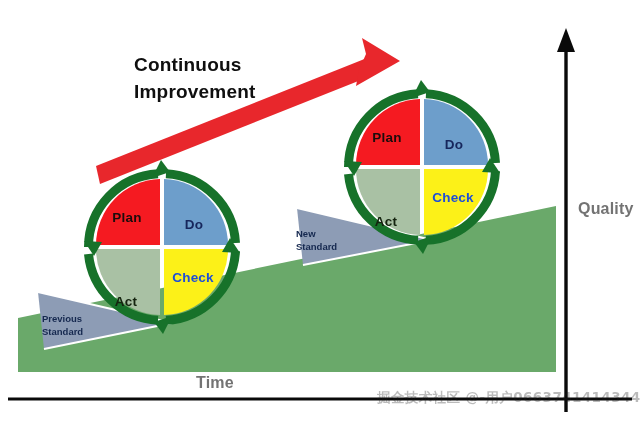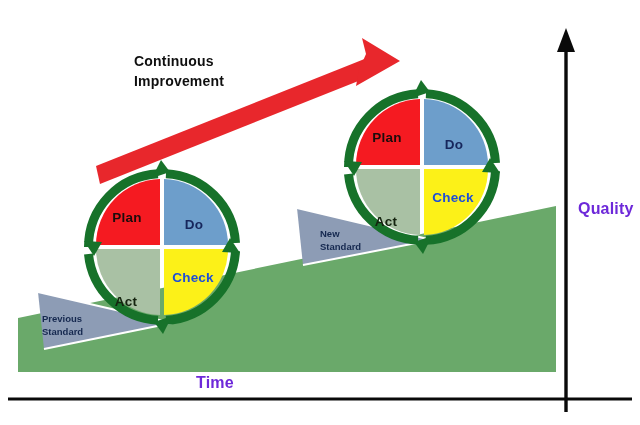--- a/index.html
+++ b/index.html
@@ -21,32 +21,32 @@
     top: 0;
     width: 640px;
     height: 425px;
   }
   
   .ci-title {
     position: absolute;
     left: 134px;
     top: 52px;
     width: 190px;
-    font-size: 14px;
+    font-size: 19px;
     font-weight: bold;
     color: #0f0f0f;
     line-height: 1.42;
     letter-spacing: 0.2px;
     white-space: pre-line;
   }
   .axis-label {
     position: absolute;
     font-size: 16px;
     font-weight: bold;
-    color: #6d28d9;
+    color: #737373;
     letter-spacing: 0.2px;
   }
   #quality-label { left: 578px; top: 200px; }
   #time-label    { left: 196px; top: 374px; }
 
   .quad-label {
     position: absolute;
     font-size: 13.5px;
     font-weight: bold;
     letter-spacing: 0.2px;
@@ -60,21 +60,21 @@
 
   .wedge-label {
     position: absolute;
     font-size: 9.5px;
     font-weight: bold;
     color: #15284f;
     line-height: 1.34;
     white-space: pre-line;
   }
   #prev-std-label { left: 42px; top: 313px; }
-  #new-std-label  { left: 320px; top: 228px; }
+  #new-std-label  { left: 296px; top: 228px; }
 
   .watermark {
     position: absolute;
     left: 377px;
     top: 389px;
     font-size: 13.5px;
     font-weight: bold;
     color: rgba(30,30,30,0.30);
     letter-spacing: 0.4px;
     white-space: nowrap;
@@ -174,13 +174,14 @@
   <div class="quad-label quad-plan" style="left:387px; top:137px;">Plan</div>
   <div class="quad-label quad-do" style="left:454px; top:135px;">Do</div>
   <div class="quad-label quad-check" style="left:453px; top:197px;">Check</div>
   <div class="quad-label quad-act" style="left:386px; top:197px;">Act</div>
 
   <div class="wedge-label" id="prev-std-label">Previous
 Standard</div>
   <div class="wedge-label" id="new-std-label">New
 Standard</div>
 
+  <div class="watermark">掘金技术社区 @-用户0663741414344</div>
 </div>
 
 </body></html>

